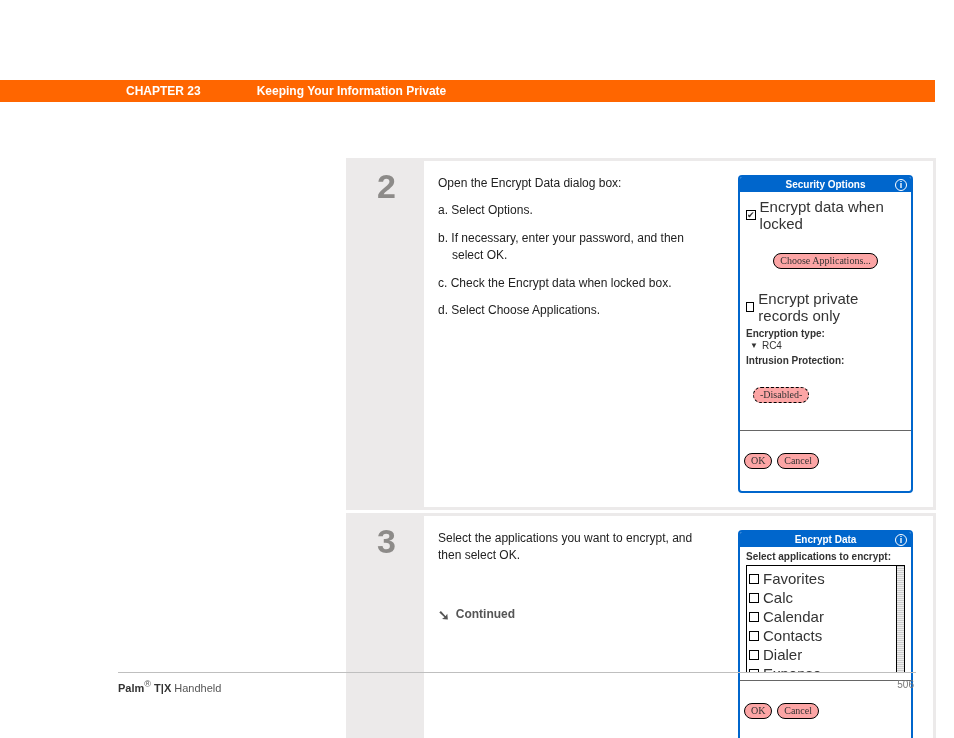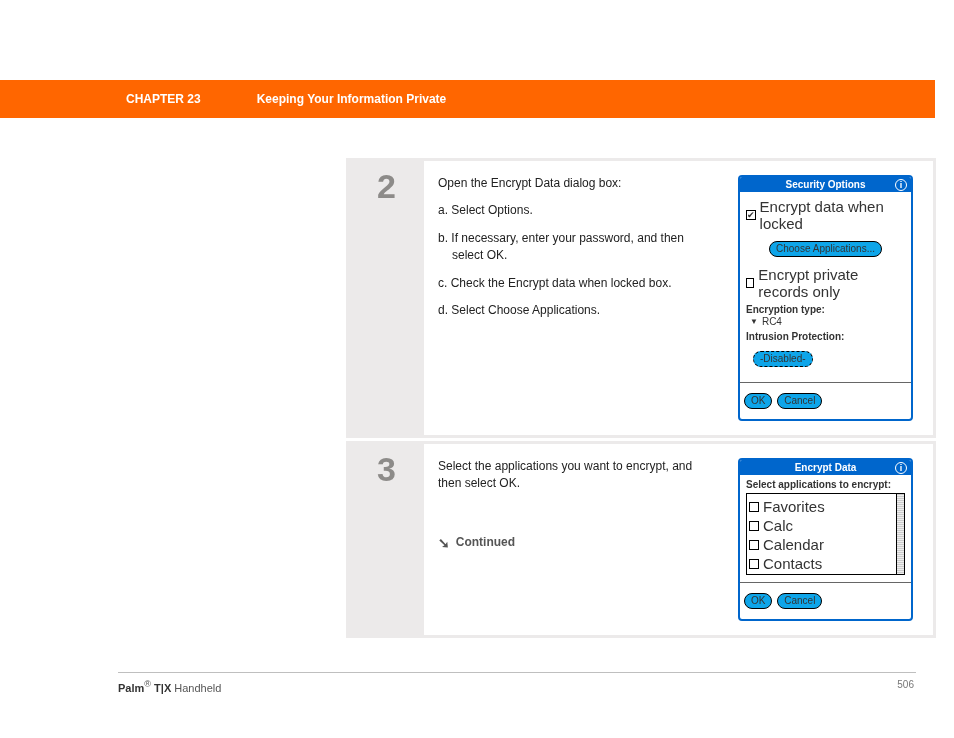--- a/index.html
+++ b/index.html
@@ -11,21 +11,21 @@
     background: #fff;
     width: 954px;
     height: 738px;
     position: relative;
   }
   .orange-bar {
     position: absolute;
     top: 80px;
     left: 0;
     right: 19px;
-    height: 38px;
+    height: 22px;
     background: #ff6600;
     color: #fff;
     font-weight: bold;
     font-size: 12px;
     display: flex;
     align-items: center;
   }
   .orange-bar .chapter { margin-left: 126px; }
   .orange-bar .title   { margin-left: 56px; }
   .content {
@@ -87,28 +87,29 @@
     position:absolute; right:4px; top:2px;
     width:12px;height:12px;border:1px solid #fff;border-radius:50%;
     font-size:9px;line-height:10px;text-align:center;
   }
   .palm .body { padding:4px 6px; }
   .palm .row { display:flex;align-items:center;gap:4px;margin:2px 0;}
   .palm .cb { width:10px;height:10px;border:1px solid #000;display:inline-flex;align-items:center;justify-content:center;font-size:9px;line-height:8px;}
   .palm .lbl { font-size:15px; }
   .palm .btn {
     display:inline-block;border:1px solid #000;border-radius:8px;
-    padding:0 6px;font-size:10px;line-height:14px;margin:7px 1px;
-    background:#0ea5e9;
+    padding:0 6px;font-size:10px;line-height:14px;margin:19px 1px;
+    background:#fca5a5;
+    font-family:Liberation Serif, serif;
   }
   .palm .section-title{font-weight:bold;margin-top:4px;font-size:10px;}
   .palm .dd{display:inline-flex;align-items:center;gap:4px;margin-left:4px;}
   .palm .dd .tri{font-size:8px;}
   .palm .footer{border-top:1px solid #666;padding:3px;}
-  .palm .applist{border:1px solid #000;margin:3px 0;padding:2px 2px;height:82px;overflow:hidden;position:relative;}
+  .palm .applist{border:1px solid #000;margin:3px 0;padding:2px 2px;height:108px;overflow:hidden;position:relative;}
   .palm .applist .scroll{position:absolute;right:0;top:0;bottom:0;width:8px;border-left:1px solid #000;background:repeating-linear-gradient(#ccc,#ccc 1px,#eee 1px,#eee 2px);}
   .continued {
     font-weight:bold;color:#555;font-size:12px;
     display:flex;align-items:center;gap:6px;margin-top:40px;
   }
   .continued .arrow{font-size:14px;}
 
   .footer-rule{
     position:absolute; left:118px; right:38px; top:672px;
     border-top:1px solid #bfbfbf;

